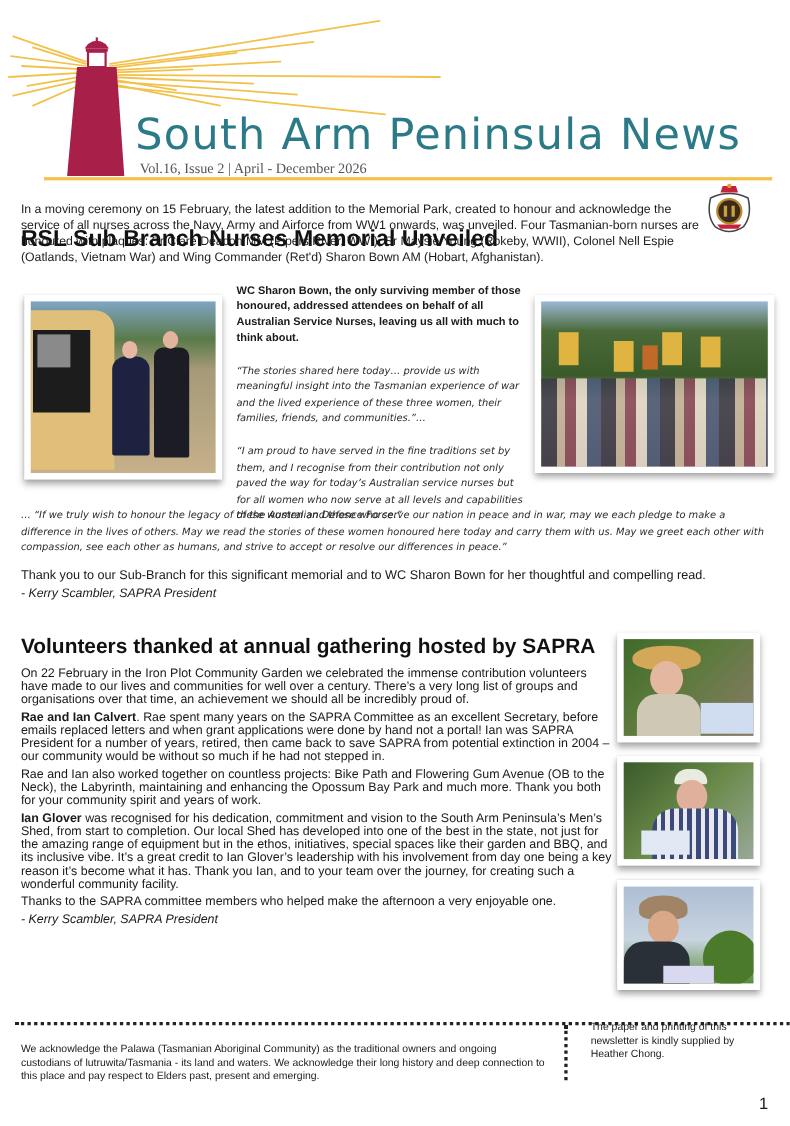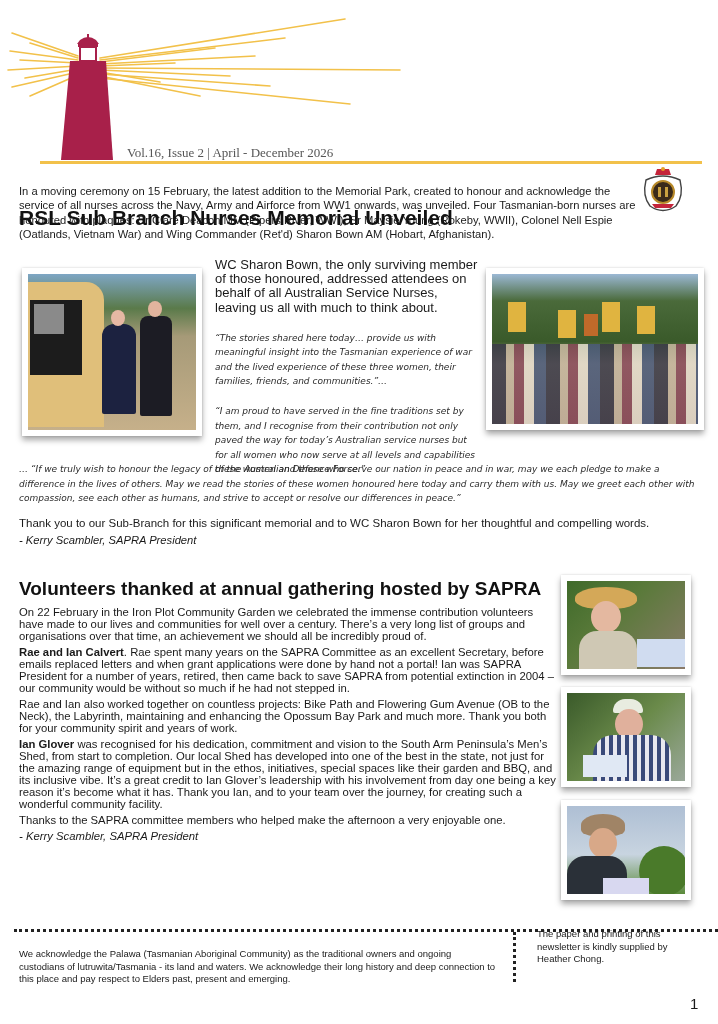--- a/index.html
+++ b/index.html
@@ -29,21 +29,21 @@
   .a1-intro { position: absolute; left: 19px; top: 184px; width: 620px; }
 
   .photo {
     position: absolute; background: #fff;
     box-shadow: 0 4px 6px rgba(0,0,0,0.35), 0 0 2px rgba(0,0,0,0.15);
     padding: 6px;
   }
   .photo .img { width: 100%; height: 100%; position: relative; overflow: hidden; }
 
   .a1-col { position: absolute; left: 215px; top: 258px; width: 265px; }
-  .a1-col p.lead { font-size: 13px; line-height: 14.2px; margin-bottom: 4px; }
+  .a1-col p.lead { font-size: 10px; line-height: 14.2px; margin-bottom: 4px; font-weight: bold; }
   .quote {
     font-family: "DejaVu Sans", sans-serif; font-style: italic; font-size: 9px;
     line-height: 14.4px; color: #2a2a2a; margin-bottom: 5px; margin-top: 16px;
   }
   .a1-long-quote { position: absolute; left: 19px; top: 462px; width: 680px;
     font-family: "DejaVu Sans", sans-serif; font-style: italic; font-size: 9px; line-height: 14.5px; color: #2a2a2a; }
   .a1-thanks { position: absolute; left: 19px; top: 516px; width: 690px; font-size: 11.5px; white-space: nowrap; }
   .a1-sign { position: absolute; left: 19px; top: 534px; font-size: 11.2px; font-style: italic; }
 
   
@@ -88,20 +88,21 @@
       <line x1="78" y1="72" x2="12" y2="87"></line>
       <line x1="78" y1="75" x2="30" y2="96"></line>
     </g>
 
     <path d="M80 40 Q88 34 96 40 L99 44 L77 44 Z" fill="#a8204a"></path>
     <rect x="87" y="34" width="2" height="5" fill="#a8204a"></rect>
     <rect x="78" y="44" width="20" height="3" fill="#a8204a"></rect>
     <rect x="80" y="47" width="16" height="14" fill="#fff" stroke="#a8204a" stroke-width="2"></rect>
     <path d="M70 61 L106 61 L113 160 L61 160 Z" fill="#a8204a"></path>
   </svg>
+  <div class="title">South Arm Peninsula News</div>
   <div class="issue">Vol.16, Issue 2 |  April - December 2026</div>
   <div class="rule"></div>
 </div>
 
 <svg class="rsl-logo" viewBox="0 0 46 50">
   <path d="M17 3 L29 3 L31 9 L15 9 Z" fill="#c4243a"></path>
   <circle cx="23" cy="3" r="2" fill="#e5a02a"></circle>
   <path d="M6 14 Q23 6 40 14 Q44 30 36 40 Q23 49 10 40 Q2 30 6 14 Z" fill="#fff" stroke="#444" stroke-width="1.4"></path>
   <circle cx="23" cy="26" r="11" fill="#3a2a1a" stroke="#b88a2a" stroke-width="2"></circle>
   <rect x="18" y="21" width="3" height="10" fill="#c9a040"></rect>
@@ -134,21 +135,21 @@
     <div style="position:absolute;left:16px;top:28px;width:18px;height:30px;background:#e0b440;"></div>
     <div style="position:absolute;left:66px;top:36px;width:18px;height:28px;background:#e0b440;"></div>
     <div style="position:absolute;left:110px;top:28px;width:18px;height:30px;background:#e0b440;"></div>
     <div style="position:absolute;left:145px;top:32px;width:18px;height:28px;background:#e0b440;"></div>
     <div style="position:absolute;left:92px;top:40px;width:14px;height:22px;background:#c06a2a;"></div>
     <div style="position:absolute;left:0;top:70px;width:100%;height:82px;background:repeating-linear-gradient(90deg,#3a3a48 0 14px,#c8b8a0 14px 22px,#8a4a5a 22px 32px,#e8e0d0 32px 42px,#4a5a7a 42px 54px);opacity:0.85;"></div>
   </div>
 </div>
 
 <p class="a1-long-quote">… “If we truly wish to honour the legacy of these women and those who serve our nation in peace and in war, may we each pledge to make a difference in the lives of others. May we read the stories of these women honoured here today and carry them with us. May we greet each other with compassion, see each other as humans, and strive to accept or resolve our differences in peace.”</p>
-<p class="a1-thanks body-text">Thank you to our Sub-Branch for this significant memorial and to WC Sharon Bown for her thoughtful and compelling words.</p>
+<p class="a1-thanks body-text">Thank you to our Sub-Branch for this significant memorial and to WC Sharon Bown for her thoughtful and compelling read.</p>
 <p class="a1-sign">- Kerry Scambler, SAPRA President</p>
 
 <h2 class="a2-head">Volunteers thanked at annual gathering hosted by SAPRA</h2>
 <div class="a2-body">
   <p>On 22 February in the Iron Plot Community Garden we celebrated the immense contribution volunteers have made to our lives and communities for well over a century. There’s a very long list of groups and organisations over that time, an achievement we should all be incredibly proud of.</p>
   <p><b>Rae and Ian Calvert</b><span>. Rae spent many years on the SAPRA Committee as an excellent Secretary, before emails replaced letters and when grant applications were done by hand not a portal!  Ian was SAPRA President for a number of years, retired, then came back to save SAPRA from potential extinction in 2004 – our community would be without so much if he had not stepped in.</span></p>
   <p>Rae and Ian also worked together on countless projects: Bike Path and Flowering Gum Avenue (OB to the Neck), the Labyrinth, maintaining and enhancing the Opossum Bay Park and much more. Thank you both for your community spirit and years of work.</p>
   <p><b>Ian Glover</b><span> was recognised for his dedication, commitment and vision to the South Arm Peninsula’s Men’s Shed, from start to completion. Our local Shed has developed into one of the best in the state, not just for the amazing range of equipment but in the ethos, initiatives, special spaces like their garden and BBQ, and its inclusive vibe. It’s a great credit to Ian Glover’s leadership with his involvement from day one being a key reason it’s become what it has. Thank you Ian, and to your team over the journey, for creating such a wonderful community facility.</span></p>
   <p>Thanks to the SAPRA committee members who helped make the afternoon a very enjoyable one.</p>
   <p class="sign">- Kerry Scambler, SAPRA President</p>

